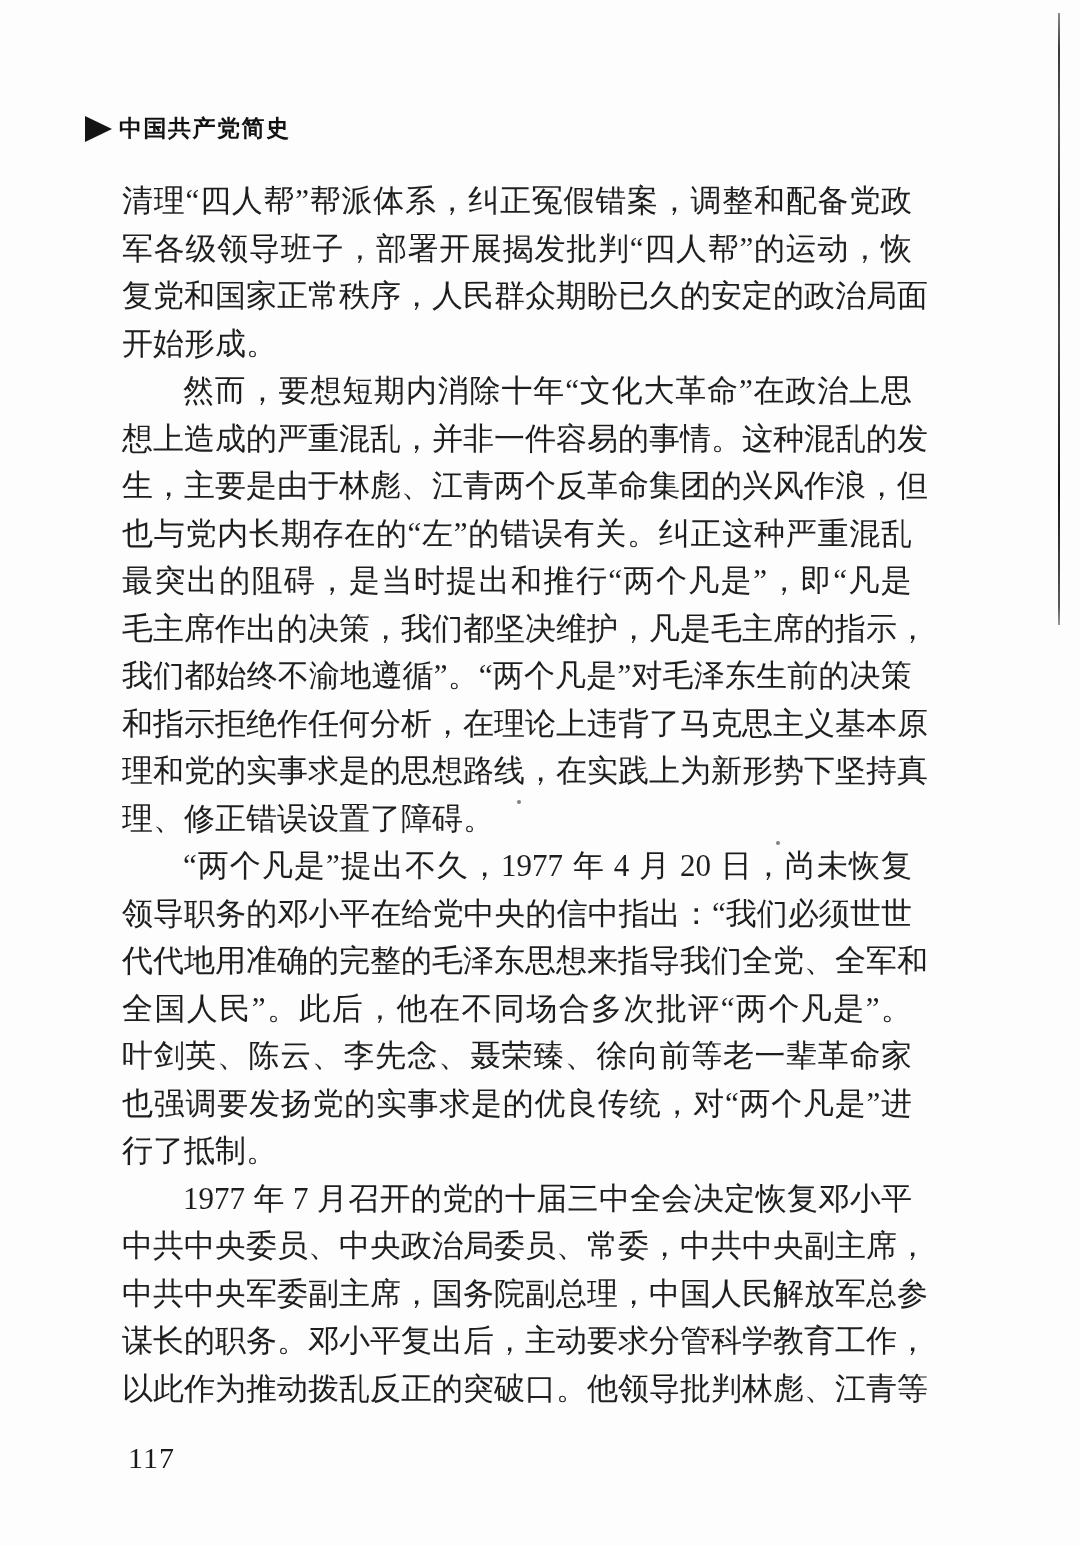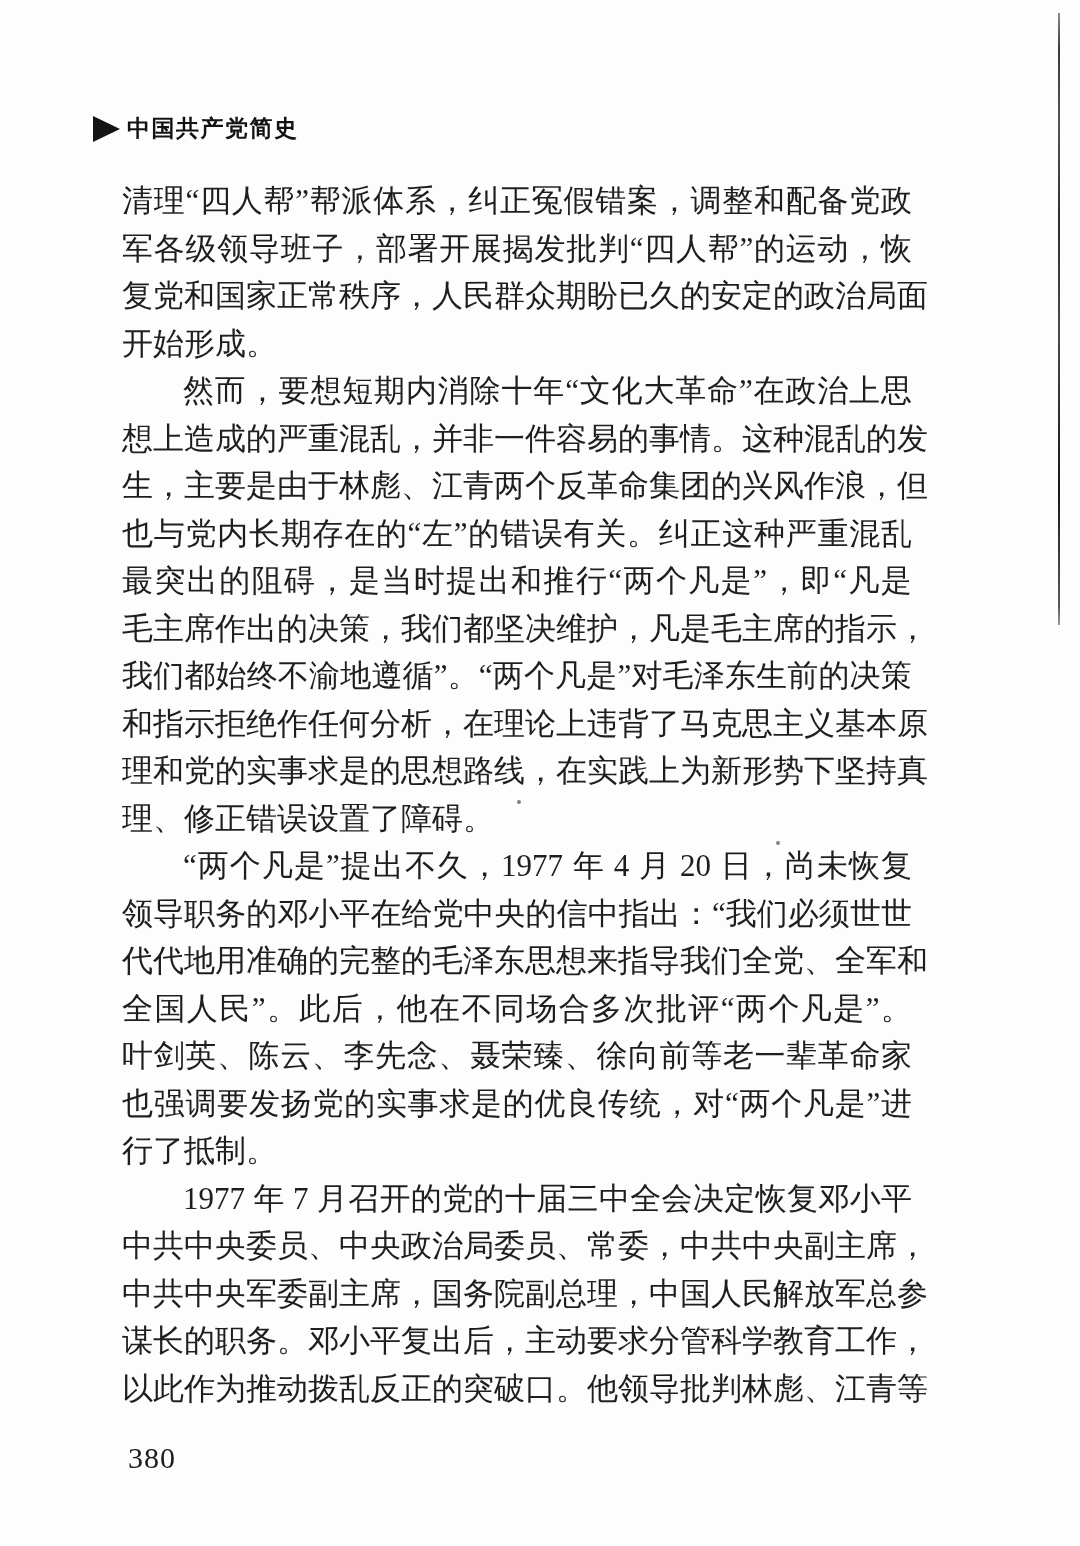--- a/index.html
+++ b/index.html
@@ -5,21 +5,21 @@
   html,body { margin:0; padding:0; background:#e9e9e9; }
   .page {
     position:relative;
     width:1080px; height:1546px;
     margin:0 auto;
     background:#fdfdfd;
     overflow:hidden;
     font-family:"Liberation Serif","DejaVu Serif",serif;
   }
   .running-header {
-    position:absolute; left:93px; top:113px;
+    position:absolute; left:85px; top:113px;
     display:flex; align-items:center; gap:7px;
     font-family:"Liberation Sans","DejaVu Sans",sans-serif;
     font-weight:bold; font-size:23px; color:#121212;
     letter-spacing:1.5px;
   }
   .tri {
     width:0; height:0;
     border-top:13px solid transparent;
     border-bottom:13px solid transparent;
     border-left:27px solid #141414;
@@ -730,19 +730,19 @@
         <span class="tok">判</span>
         <span class="tok">林</span>
         <span class="tok">彪</span>
         <span class="tok">、</span>
         <span class="tok">江</span>
         <span class="tok">青</span>
         <span class="tok">等</span>
       </div>
     </div>
 
-  <div class="page-number">380</div>
+  <div class="page-number">117</div>
 
   <div class="page-edge-line"></div>
   <div class="speck s1"></div>
   <div class="speck s2"></div>
 
 </div>
 
 </body></html>

